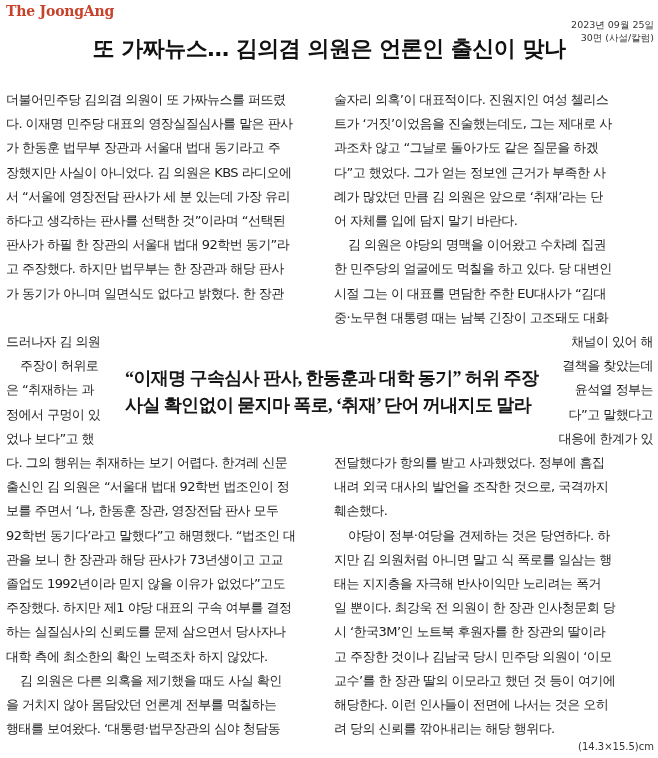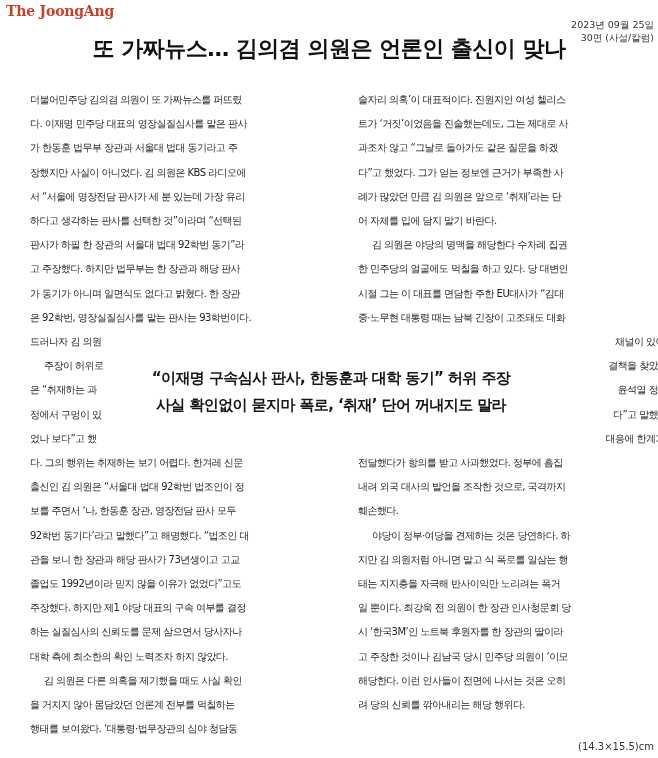--- a/index.html
+++ b/index.html
@@ -15,35 +15,36 @@
   }
   .meta {
     position: absolute; right: 4px; top: 18px; text-align: right;
     font-size: 9.5px; line-height: 13px; color: #333;
   }
   .headline {
     position: absolute; left: 0; right: 0; top: 34px; text-align: center;
     font-size: 22px; font-weight: bold; color: #111; letter-spacing: -0.5px;
   }
   .col {
-    position: absolute; font-size: 10px; line-height: 24.2px;
-    text-align: justify; letter-spacing: -0.55px; color: #1f1f1f; margin-left: 24px;
+    position: absolute; font-size: 13px; line-height: 24.2px;
+    text-align: justify; letter-spacing: -0.55px; color: #1f1f1f;
   }
   .col .line { display: block; white-space: nowrap; height: 24.2px; }
   .col.right .line.ra { text-align: right; }
   #col-left-top { left: 6px; top: 88px; width: 318px; }
   #col-right-top { left: 334px; top: 88px; width: 318px; }
   #col-left-narrow { left: 6px; top: 330px; width: 112px; }
   #col-right-narrow { left: 543px; top: 330px; width: 110px; text-align: right; }
   #col-left-bottom { left: 6px; top: 451px; width: 318px; }
   #col-right-bottom { left: 334px; top: 451px; width: 318px; }
   .pullquote {
-    position: absolute; left: 125px; width: 412px; top: 365px; text-align: center;
-    font-size: 15px; font-weight: bold; line-height: 27px; color: #161616;
+    position: absolute; left: 125px; width: 412px; top: 365px; 
+    font-size: 18px; font-weight: bold; line-height: 27px; color: #161616;
     letter-spacing: -0.6px;
+    font-family: Liberation Serif, serif;
   }
   .pullquote .line { display: block; white-space: nowrap; }
   .size-note {
     position: absolute; right: 4px; top: 741px; font-size: 10px; color: #333;
   }
   .indent { padding-left: 14px; }
 </style>
 </head>
 <body>
 
@@ -58,21 +59,20 @@
 <div class="col left" id="col-left-top">
   <span class="line">더불어민주당 김의겸 의원이 또 가짜뉴스를 퍼뜨렸</span>
   <span class="line">다. 이재명 민주당 대표의 영장실질심사를 맡은 판사</span>
   <span class="line">가 한동훈 법무부 장관과 서울대 법대 동기라고 주</span>
   <span class="line">장했지만 사실이 아니었다. 김 의원은 KBS 라디오에</span>
   <span class="line">서 “서울에 영장전담 판사가 세 분 있는데 가장 유리</span>
   <span class="line">하다고 생각하는 판사를 선택한 것”이라며 “선택된</span>
   <span class="line">판사가 하필 한 장관의 서울대 법대 92학번 동기”라</span>
   <span class="line">고 주장했다. 하지만 법무부는 한 장관과 해당 판사</span>
   <span class="line">가 동기가 아니며 일면식도 없다고 밝혔다. 한 장관</span>
-  <span class="line">은 92학번, 영장실질심사를 맡는 판사는 93학번이다.</span>
 </div>
 
 <div class="col left" id="col-left-narrow">
   <span class="line">드러나자 김 의원</span>
   <span class="line indent">주장이 허위로</span>
   <span class="line">은 “취재하는 과</span>
   <span class="line">정에서 구멍이 있</span>
   <span class="line">었나 보다”고 했</span>
 </div>
 
@@ -104,33 +104,34 @@
   <span class="line">행태를 보여왔다. ‘대통령·법무장관의 심야 청담동</span>
 </div>
 
 <div class="col right" id="col-right-top">
   <span class="line">술자리 의혹’이 대표적이다. 진원지인 여성 첼리스</span>
   <span class="line">트가 ‘거짓’이었음을 진술했는데도, 그는 제대로 사</span>
   <span class="line">과조차 않고 “그날로 돌아가도 같은 질문을 하겠</span>
   <span class="line">다”고 했었다. 그가 얻는 정보엔 근거가 부족한 사</span>
   <span class="line">례가 많았던 만큼 김 의원은 앞으로 ‘취재’라는 단</span>
   <span class="line">어 자체를 입에 담지 말기 바란다.</span>
-  <span class="line indent">김 의원은 야당의 명맥을 해당한다 수차례 집권</span>
+  <span class="line indent">김 의원은 야당의 명맥을 이어왔고 수차례 집권</span>
   <span class="line">한 민주당의 얼굴에도 먹칠을 하고 있다. 당 대변인</span>
   <span class="line">시절 그는 이 대표를 면담한 주한 EU대사가 “김대</span>
   <span class="line">중·노무현 대통령 때는 남북 긴장이 고조돼도 대화</span>
 </div>
 
 <div class="col right" id="col-right-bottom">
   <span class="line">전달했다가 항의를 받고 사과했었다. 정부에 흠집</span>
   <span class="line">내려 외국 대사의 발언을 조작한 것으로, 국격까지</span>
   <span class="line">훼손했다.</span>
   <span class="line indent">야당이 정부·여당을 견제하는 것은 당연하다. 하</span>
   <span class="line">지만 김 의원처럼 아니면 말고 식 폭로를 일삼는 행</span>
   <span class="line">태는 지지층을 자극해 반사이익만 노리려는 폭거</span>
   <span class="line">일 뿐이다. 최강욱 전 의원이 한 장관 인사청문회 당</span>
   <span class="line">시 ‘한국3M’인 노트북 후원자를 한 장관의 딸이라</span>
   <span class="line">고 주장한 것이나 김남국 당시 민주당 의원이 ‘이모</span>
+  <span class="line">교수’를 한 장관 딸의 이모라고 했던 것 등이 여기에</span>
   <span class="line">해당한다. 이런 인사들이 전면에 나서는 것은 오히</span>
   <span class="line">려 당의 신뢰를 깎아내리는 해당 행위다.</span>
 </div>
 
 <div class="size-note">(14.3×15.5)cm</div>
 
 </body></html>

